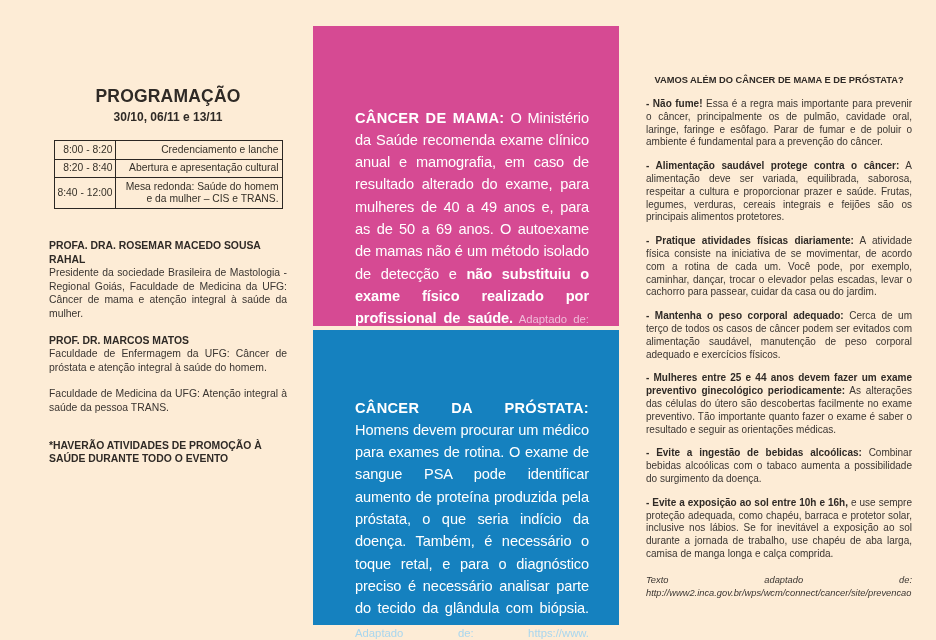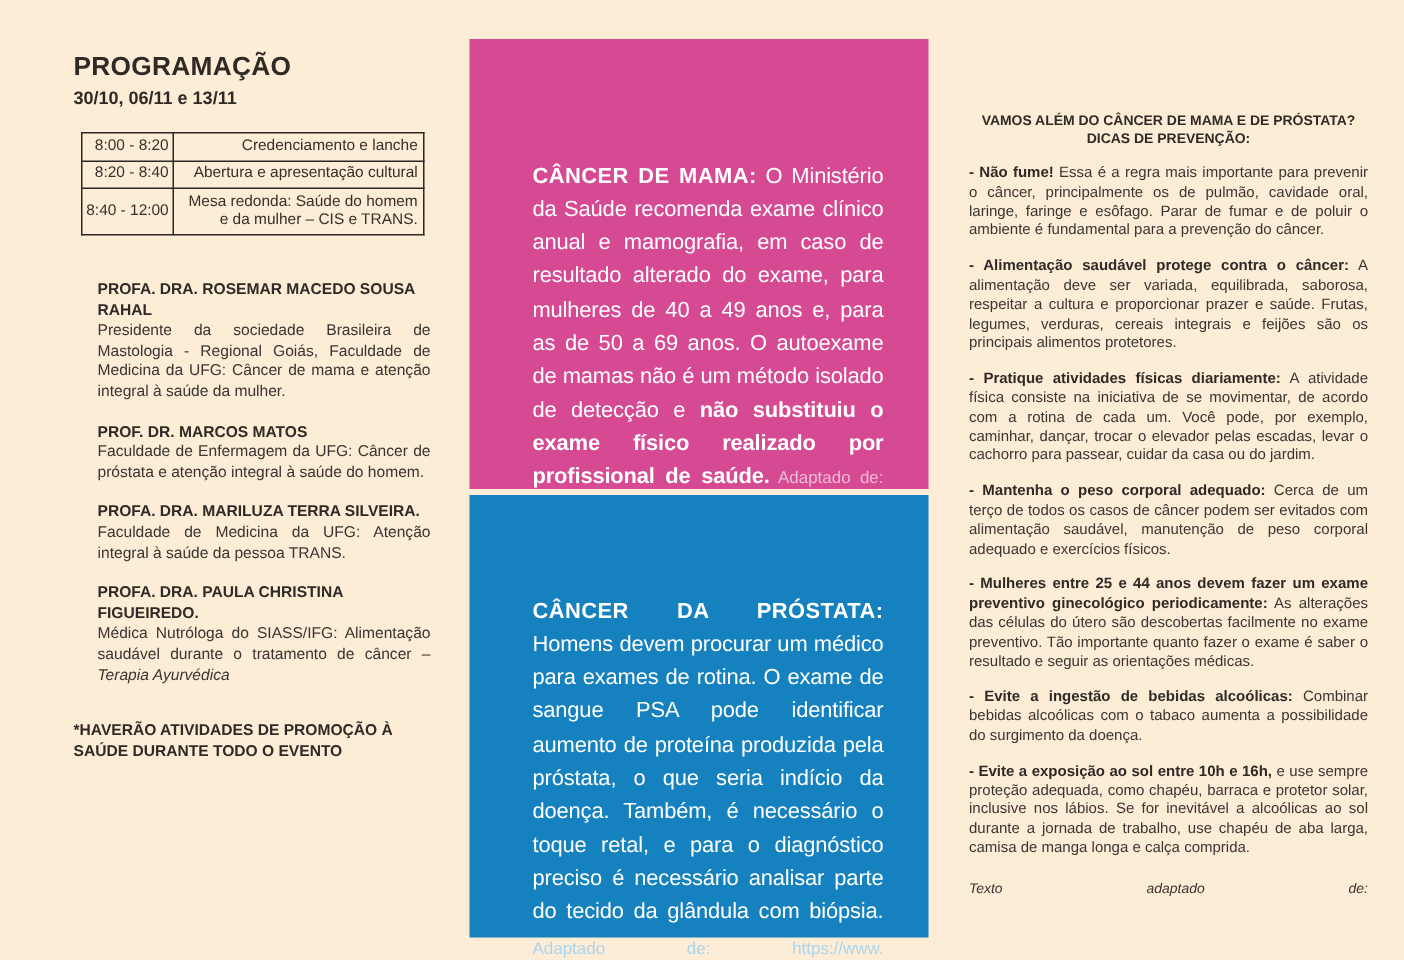--- a/index.html
+++ b/index.html
@@ -9,31 +9,31 @@
   html,body{margin:0;padding:0;}
   body{
     width:936px;height:640px;position:relative;overflow:hidden;
     background:var(--cream);
     font-family:"Liberation Sans",sans-serif;color:var(--ink);
     -webkit-font-smoothing:antialiased;
   }
   
   .left-panel{position:absolute;left:0;top:0;width:313px;height:640px;}
   .left-content{margin:0 26px 0 49px;}
-  .program-title{margin-top:34px;font-weight:bold;color:var(--heading);}
+  .program-title{margin-top:86px;text-align:center;font-weight:bold;color:var(--heading);}
   .program-title .line1{font-size:17.5px;letter-spacing:.2px;}
   .program-title .line2{font-size:12px;margin-top:3px;}
   .schedule-table{border-collapse:collapse;margin:16px auto 0;width:229px;}
   .schedule-table td{
     border:1.6px solid #2b2724;font-size:10.3px;line-height:12.5px;
     text-align:right;vertical-align:middle;padding:2.5px 3px;color:#353028;
   }
   .schedule-table td.time{width:58px;white-space:nowrap;}
   .speakers{margin-top:30px;}
-  .speaker{margin-bottom:13px;font-size:10.4px;line-height:13.6px;text-align:justify;margin-left:16px;}
+  .speaker{margin-bottom:13px;font-size:10.4px;line-height:13.6px;text-align:justify;}
   .speaker .name{font-weight:bold;display:block;color:var(--heading);text-align:left;}
   .speaker .italic{font-style:italic;}
   .footnote{margin-top:24px;text-align:left;font-weight:bold;font-size:10.4px;line-height:13.5px;color:var(--heading);}
   
   .pink-block{position:absolute;left:313px;top:26px;width:306px;height:300px;background:var(--pink);}
   .blue-block{position:absolute;left:313px;top:330px;width:306px;height:295px;background:var(--blue);}
   .block-text{
     padding:0 30px 0 42px;color:#fff;font-size:14.6px;line-height:22.3px;
     text-align:justify;letter-spacing:-.1px;
   }
@@ -84,26 +84,21 @@
     <div class="speakers">
       <div class="speaker">
         <span class="name">PROFA. DRA. ROSEMAR MACEDO SOUSA RAHAL</span>
         <span>Presidente da sociedade Brasileira de Mastologia - Regional Goiás, Faculdade de Medicina da UFG: Câncer de mama e atenção integral à saúde da mulher.</span>
       </div>
       <div class="speaker">
         <span class="name">PROF. DR. MARCOS MATOS</span>
         <span>Faculdade de Enfermagem da UFG: Câncer de próstata e atenção integral à saúde do homem.</span>
       </div>
       <div class="speaker">
-        <span class="name">PROFA. DRA. MARILUZA TERRA SILVEIRA.</span>
         <span>Faculdade de Medicina da UFG: Atenção integral à saúde da pessoa TRANS.</span>
-      </div>
-      <div class="speaker">
-        <span class="name">PROFA. DRA. PAULA CHRISTINA FIGUEIREDO.</span>
-        <span>Médica Nutróloga do SIASS/IFG: Alimentação saudável durante o tratamento de câncer – </span><span class="italic">Terapia Ayurvédica</span>
       </div>
     </div>
 
     <div class="footnote">*HAVERÃO ATIVIDADES DE PROMOÇÃO À SAÚDE DURANTE TODO O EVENTO</div>
   </div>
 </div>
 
 <div class="pink-block">
   <p class="block-text">
     <span class="block-title">CÂNCER DE MAMA:</span><span> O Ministério da Saúde recomenda exame clínico anual e mamografia, em caso de resultado alterado do exame, para mulheres de 40 a 49 anos e, para as de 50 a 69 anos. O autoexame de mamas não é um método isolado de detecção e </span><span class="block-bold">não substituiu o exame físico realizado por profissional de saúde.</span><span class="block-source"> Adaptado de: https://www.cancer. org.br/sobre-o- cancer/tipos-de-cancer/mama</span>
@@ -114,28 +109,27 @@
   <p class="block-text">
     <span class="block-title">CÂNCER DA PRÓSTATA:</span><span> Homens devem procurar um médico para exames de rotina. O exame de sangue PSA pode identificar aumento de proteína produzida pela próstata, o que seria indício da doença. Também, é necessário o toque retal, e para o diagnóstico preciso é necessário analisar parte do tecido da glândula com biópsia.</span><span class="block-source"> Adaptado de: https://www. cancer.org.br/sobre-o-cancer/tipos-de-cancer/ prostata</span>
   </p>
 </div>
 
 <div class="right-panel">
   <div class="right-content">
 
     <div class="prevention-title">
       <div>VAMOS ALÉM DO CÂNCER DE MAMA E DE PRÓSTATA?</div>
-      <div>DICAS DE PREVENÇÃO:</div>
     </div>
 
     <div class="tips">
       <p class="tip"><span class="lead">- Não fume!</span><span> Essa é a regra mais importante para prevenir o câncer, principalmente os de pulmão, cavidade oral, laringe, faringe e esôfago. Parar de fumar e de poluir o ambiente é fundamental para a prevenção do câncer.</span></p>
       <p class="tip"><span class="lead">- Alimentação saudável protege contra o câncer:</span><span> A alimentação deve ser variada, equilibrada, saborosa, respeitar a cultura e proporcionar prazer e saúde. Frutas, legumes, verduras, cereais integrais e feijões são os principais alimentos protetores.</span></p>
       <p class="tip"><span class="lead">- Pratique atividades físicas diariamente:</span><span> A atividade física consiste na iniciativa de se movimentar, de acordo com a rotina de cada um. Você pode, por exemplo, caminhar, dançar, trocar o elevador pelas escadas, levar o cachorro para passear, cuidar da casa ou do jardim.</span></p>
       <p class="tip"><span class="lead">- Mantenha o peso corporal adequado:</span><span> Cerca de um terço de todos os casos de câncer podem ser evitados com alimentação saudável, manutenção de peso corporal adequado e exercícios físicos.</span></p>
       <p class="tip"><span class="lead">- Mulheres entre 25 e 44 anos devem fazer um exame preventivo ginecológico periodicamente:</span><span> As alterações das células do útero são descobertas facilmente no exame preventivo. Tão importante quanto fazer o exame é saber o resultado e seguir as orientações médicas.</span></p>
       <p class="tip"><span class="lead">- Evite a ingestão de bebidas alcoólicas:</span><span> Combinar bebidas alcoólicas com o tabaco aumenta a possibilidade do surgimento da doença.</span></p>
-      <p class="tip"><span class="lead">- Evite a exposição ao sol entre 10h e 16h,</span><span> e use sempre proteção adequada, como chapéu, barraca e protetor solar, inclusive nos lábios. Se for inevitável a alcoólicas ao sol durante a jornada de trabalho, use chapéu de aba larga, camisa de manga longa e calça comprida.</span></p>
+      <p class="tip"><span class="lead">- Evite a exposição ao sol entre 10h e 16h,</span><span> e use sempre proteção adequada, como chapéu, barraca e protetor solar, inclusive nos lábios. Se for inevitável a exposição ao sol durante a jornada de trabalho, use chapéu de aba larga, camisa de manga longa e calça comprida.</span></p>
     </div>
 
     <div class="source-note">Texto adaptado de: http://www2.inca.gov.br/wps/wcm/connect/cancer/site/prevencao-fatores-de-risco/como-prevenir-cancer</div>
   </div>
 </div>
 
 </body></html>

